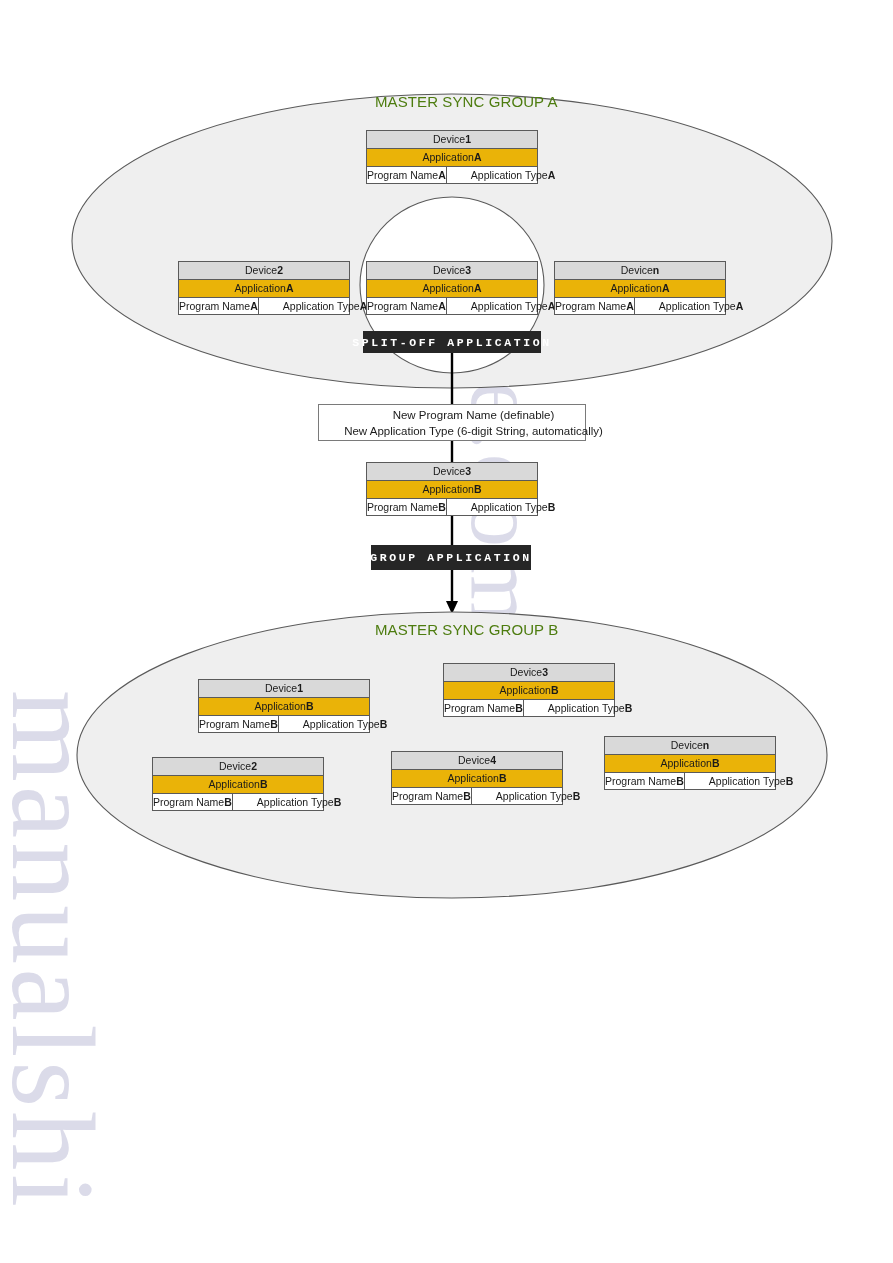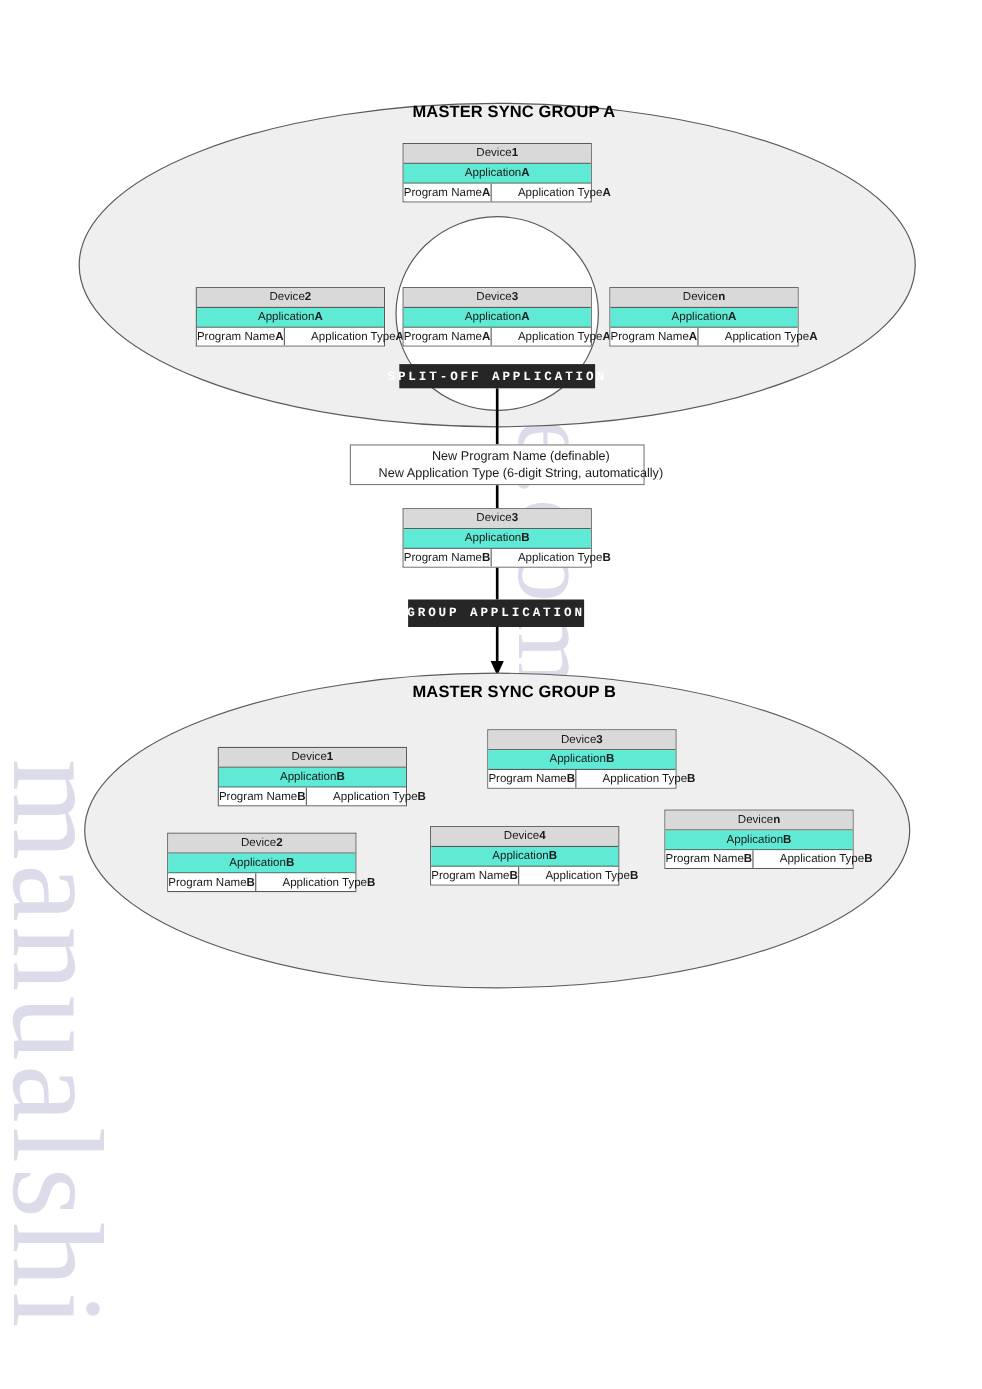--- a/index.html
+++ b/index.html
@@ -72,21 +72,21 @@
     justify-content: center;
     height: 18px;
     line-height: 15px;
     white-space: nowrap;
   }
   .device-card .row-device {
     background: #d9d9d9;
     border-bottom: 1px solid #5a5a5a;
   }
   .device-card .row-app {
-    background: #5eead4;
+    background: #eab308;
     border-bottom: 1px solid #5a5a5a;
   }
   .device-card .row-split {
     display: flex;
     height: 16px;
     background: #ffffff;
     gap: 24px;
   }
   .device-card .cell {
     box-sizing: border-box;
@@ -101,22 +101,22 @@
   .device-card .cell-left {
     border-right: 1px solid #5a5a5a;
   }
   .device-card b { font-weight: 700; }
   .lbl { font-weight: 400; }
 
   
   .group-title {
     position: absolute;
     font-size: 15px;
-    font-weight: 700;
-    color: #000000;
+    font-weight: 400;
+    color: #4d7c0f;
     letter-spacing: 0.1px;
     white-space: nowrap;
   }
 
   
   .action-bar {
     position: absolute;
     background: #262626;
     color: #ffffff;
     display: flex;

